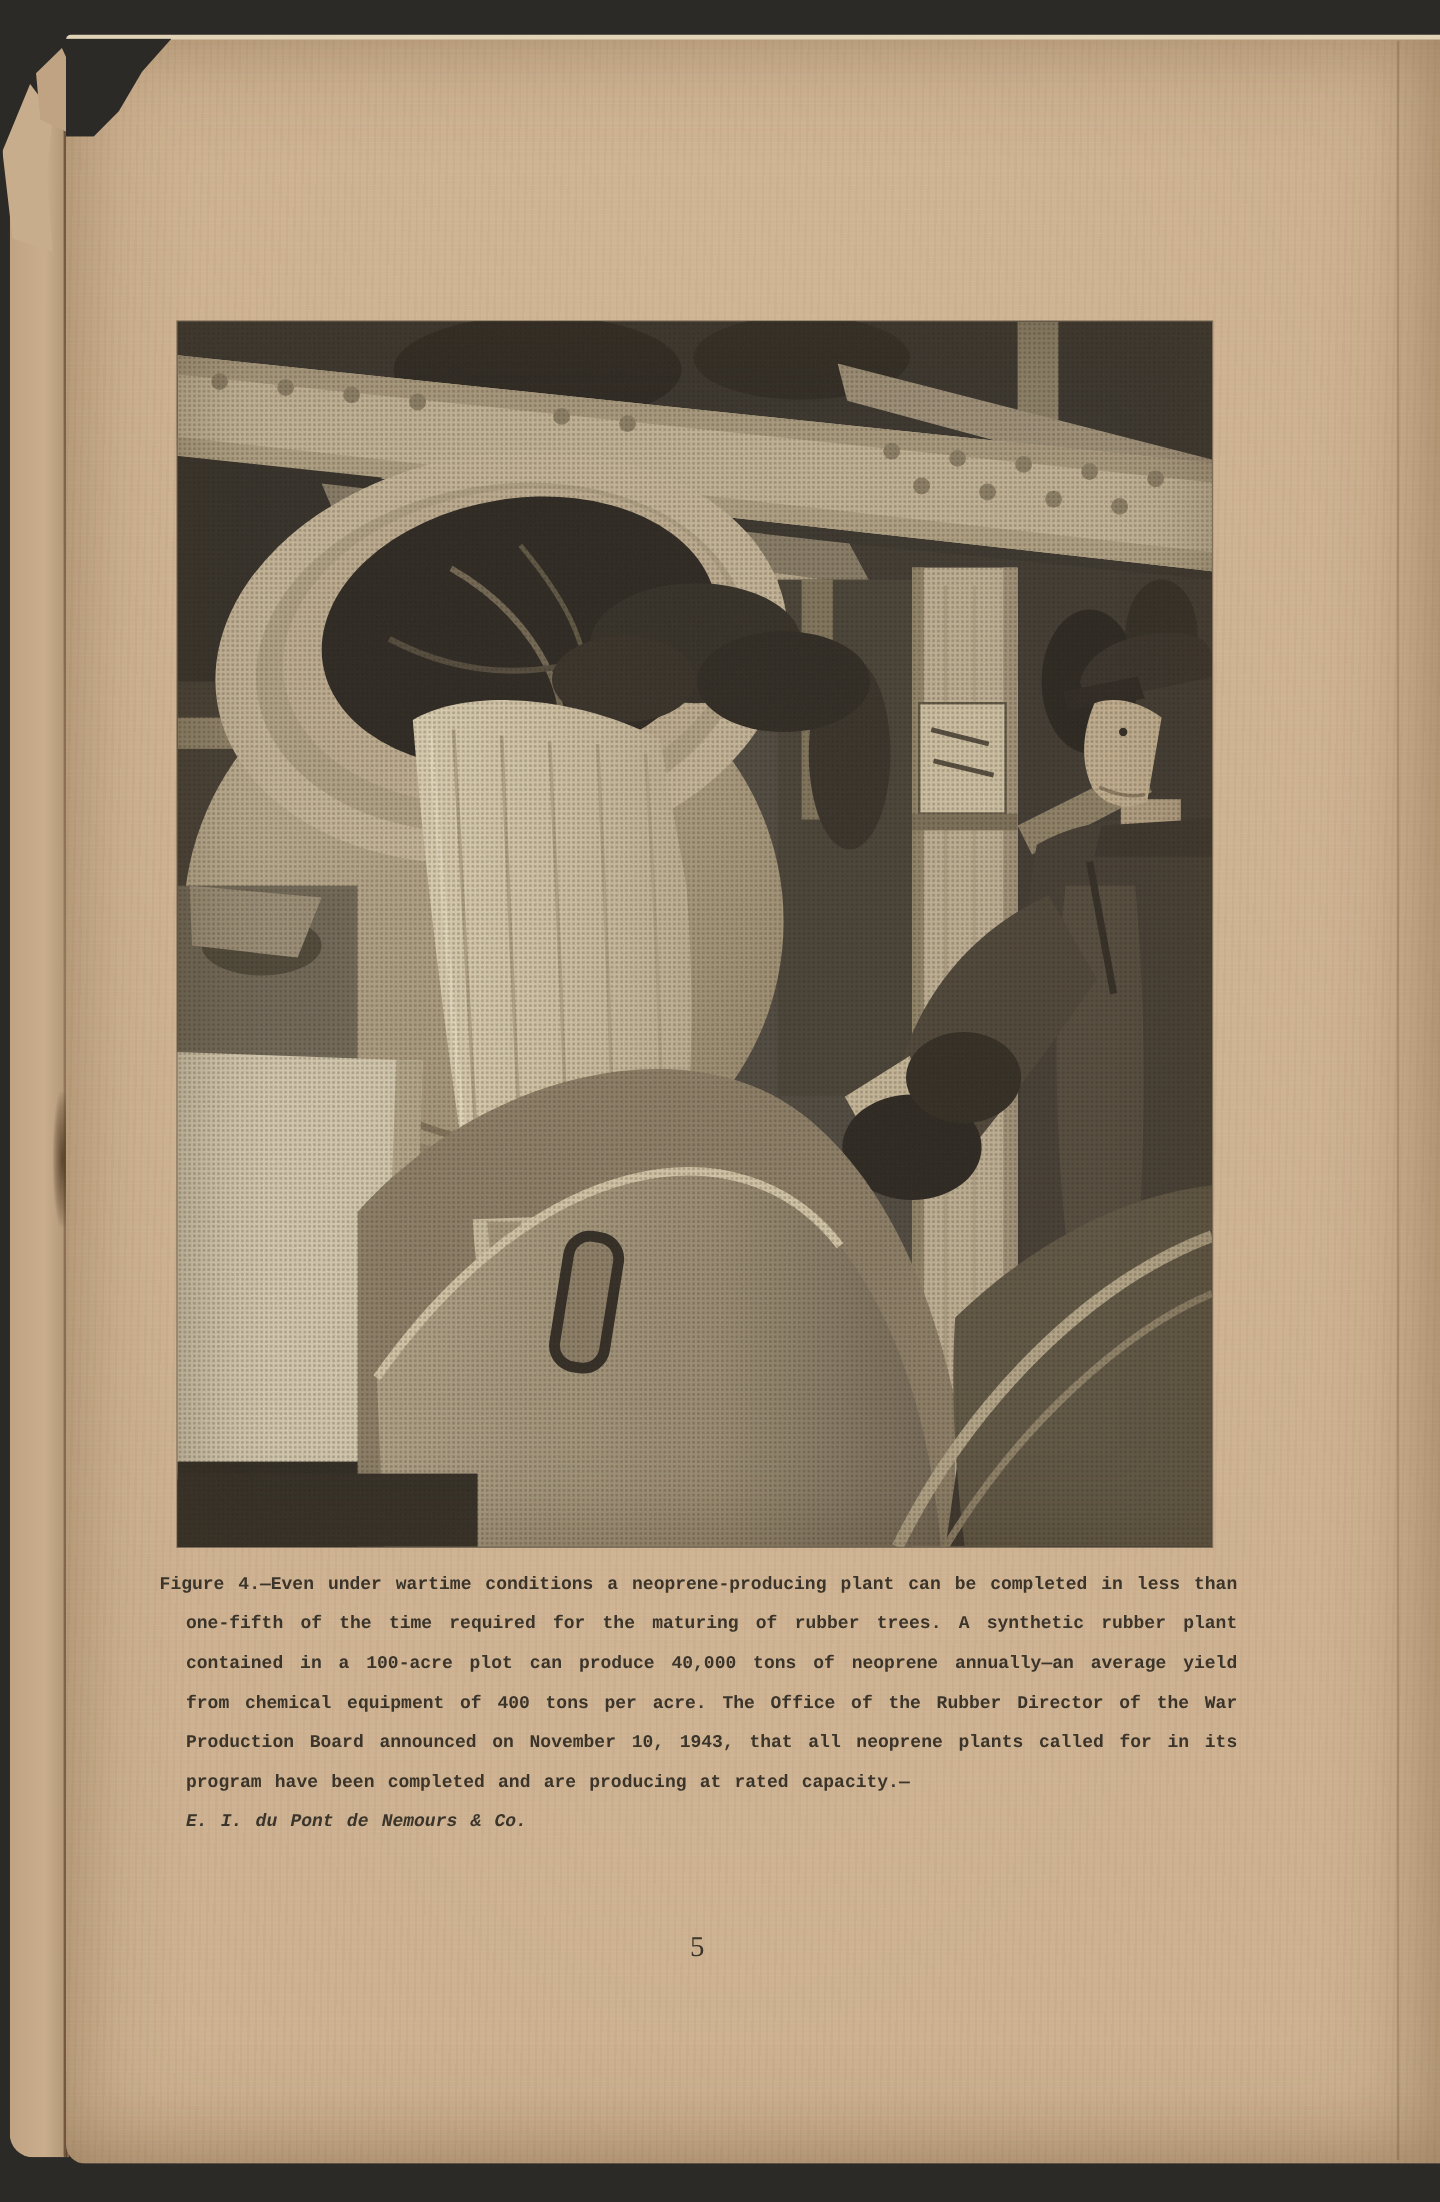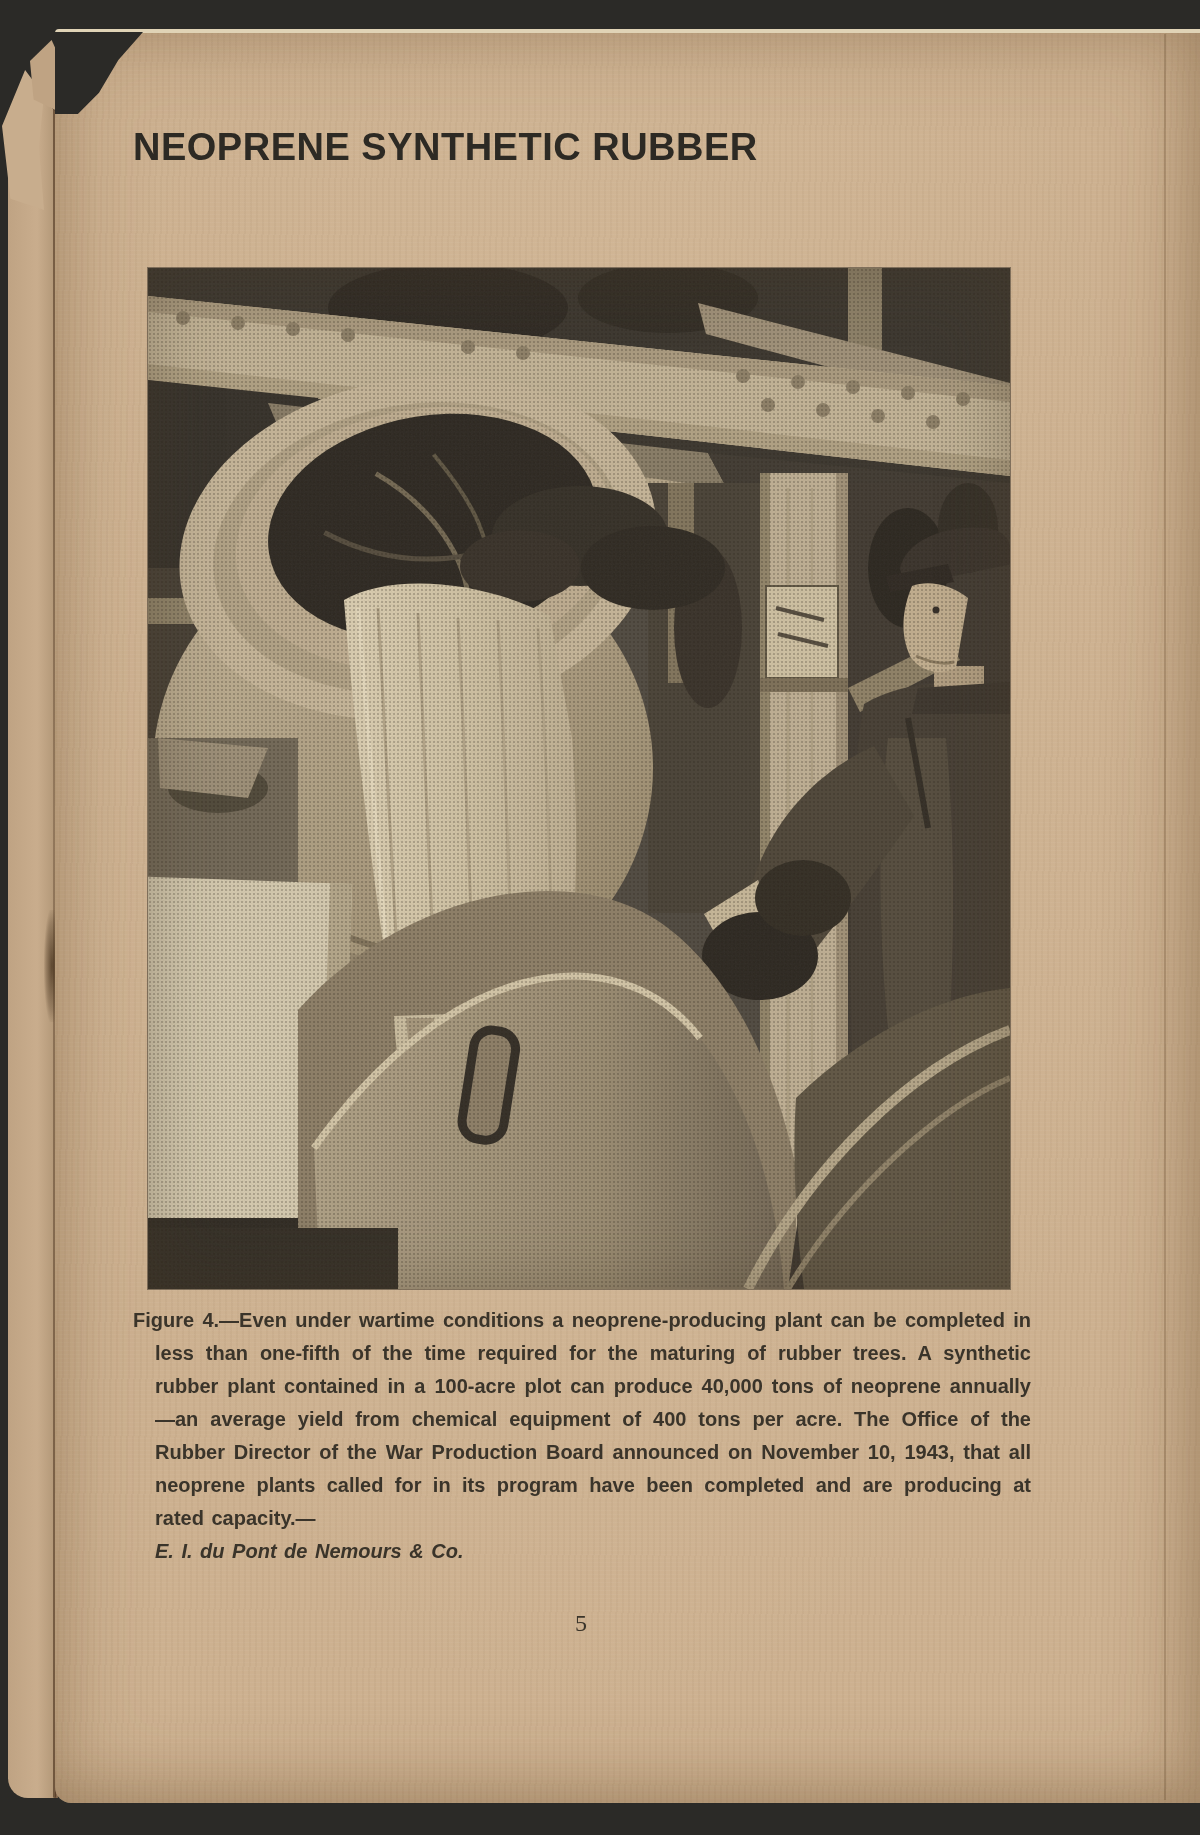--- a/index.html
+++ b/index.html
@@ -35,21 +35,21 @@
     clip-path:polygon(55% 0,100% 18%,88% 55%,100% 100%,20% 92%,0 40%);}
   .stub-b{position:absolute;left:30px;top:40px;width:36px;height:70px;background:#bfa383;
     clip-path:polygon(0 30%,60% 0,100% 45%,70% 100%,10% 85%);}
 
   
   .title{position:absolute;left:78px;top:94px;margin:0;font-family:"Liberation Sans",sans-serif;
     font-weight:700;font-size:38px;letter-spacing:0.5px;color:#2d2a24;}
   .subtitle{position:absolute;left:130px;top:152px;margin:0;font-family:"Liberation Sans",sans-serif;
     font-weight:700;font-size:23px;letter-spacing:0.2px;color:#2f2c26;}
   .caption{position:absolute;left:78px;top:1272px;width:876px;margin:0;
-    font-family:Liberation Sans, sans-serif;font-weight:700;font-size:20px;line-height:33px;
+    font-family:Liberation Mono, monospace;font-weight:700;font-size:15px;line-height:33px;
     text-align:justify;color:#3a342a;padding-left:22px;text-indent:-22px;word-spacing:2px;}
   .cap-credit{font-style:italic;}
   .pagenum{position:absolute;left:520px;top:1578px;font-family:"Liberation Serif",serif;
     font-size:24px;color:#3a342a;}
 
   
   .photo{position:absolute;left:93px;top:236px;width:862px;height:1021px;margin:0;background:#45413a;
     box-shadow:0 0 0 1px rgba(50,44,36,0.5);}
   .photo svg{display:block;width:100%;height:100%;}
   .halftone{position:absolute;inset:0;pointer-events:none;
@@ -63,21 +63,20 @@
 
 <div class="scan">
 
   <div class="fold"></div>
   <div class="crease"></div>
   <div class="stitch"></div>
   <div class="stub-a"></div>
   <div class="stub-b"></div>
 
   <div class="page">
-    <h1 class="title">NEOPRENE SYNTHETIC RUBBER</h1>
 
     <figure class="photo" aria-label="Worker in a flat cap tends a tilted mixing drum as a pale sheet of neoprene pours from its round mouth into a curved sheet-metal trough, beneath riveted steel girders and piping">
       <svg viewBox="0 0 862 1021" preserveAspectRatio="none">
         <defs>
           <linearGradient id="drumBody" x1="0" y1="0" x2="1" y2="1">
             <stop offset="0" stop-color="#c9bb9e"></stop>
               <stop offset="1" stop-color="#948669"></stop>
           </linearGradient>
           <linearGradient id="troughFace" x1="0" y1="0" x2="1" y2="0">
             <stop offset="0" stop-color="#b1a489"></stop>

